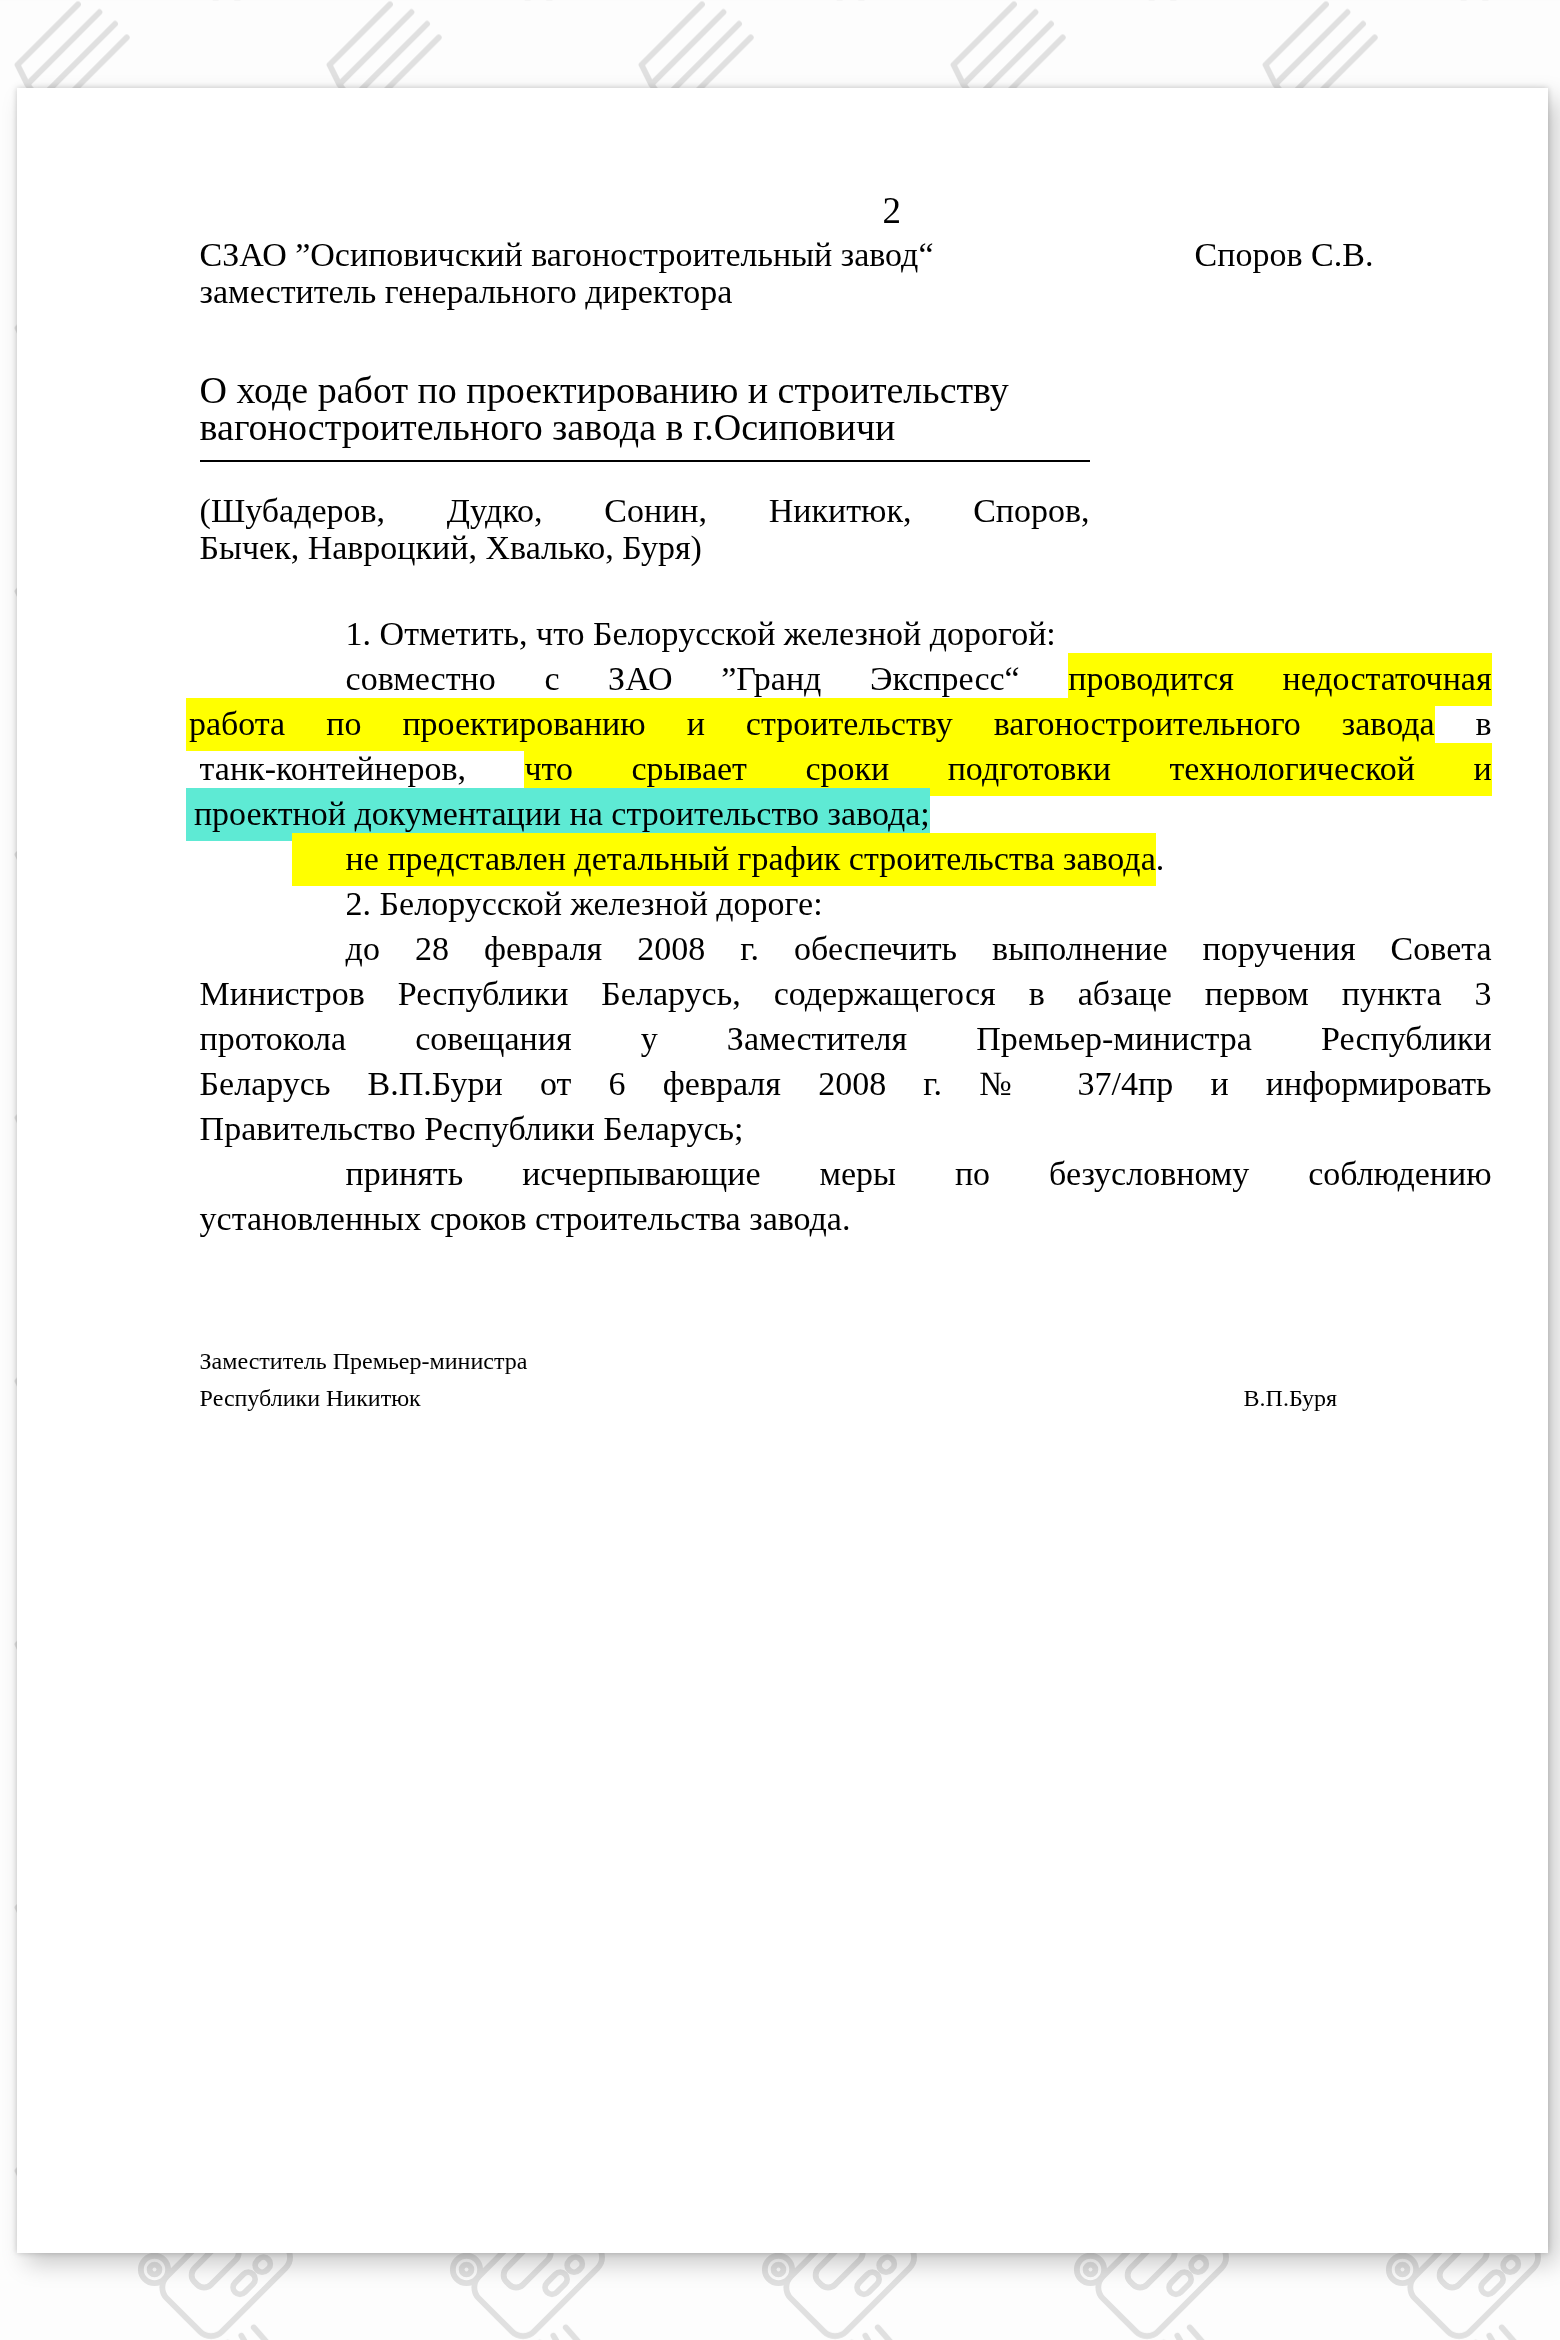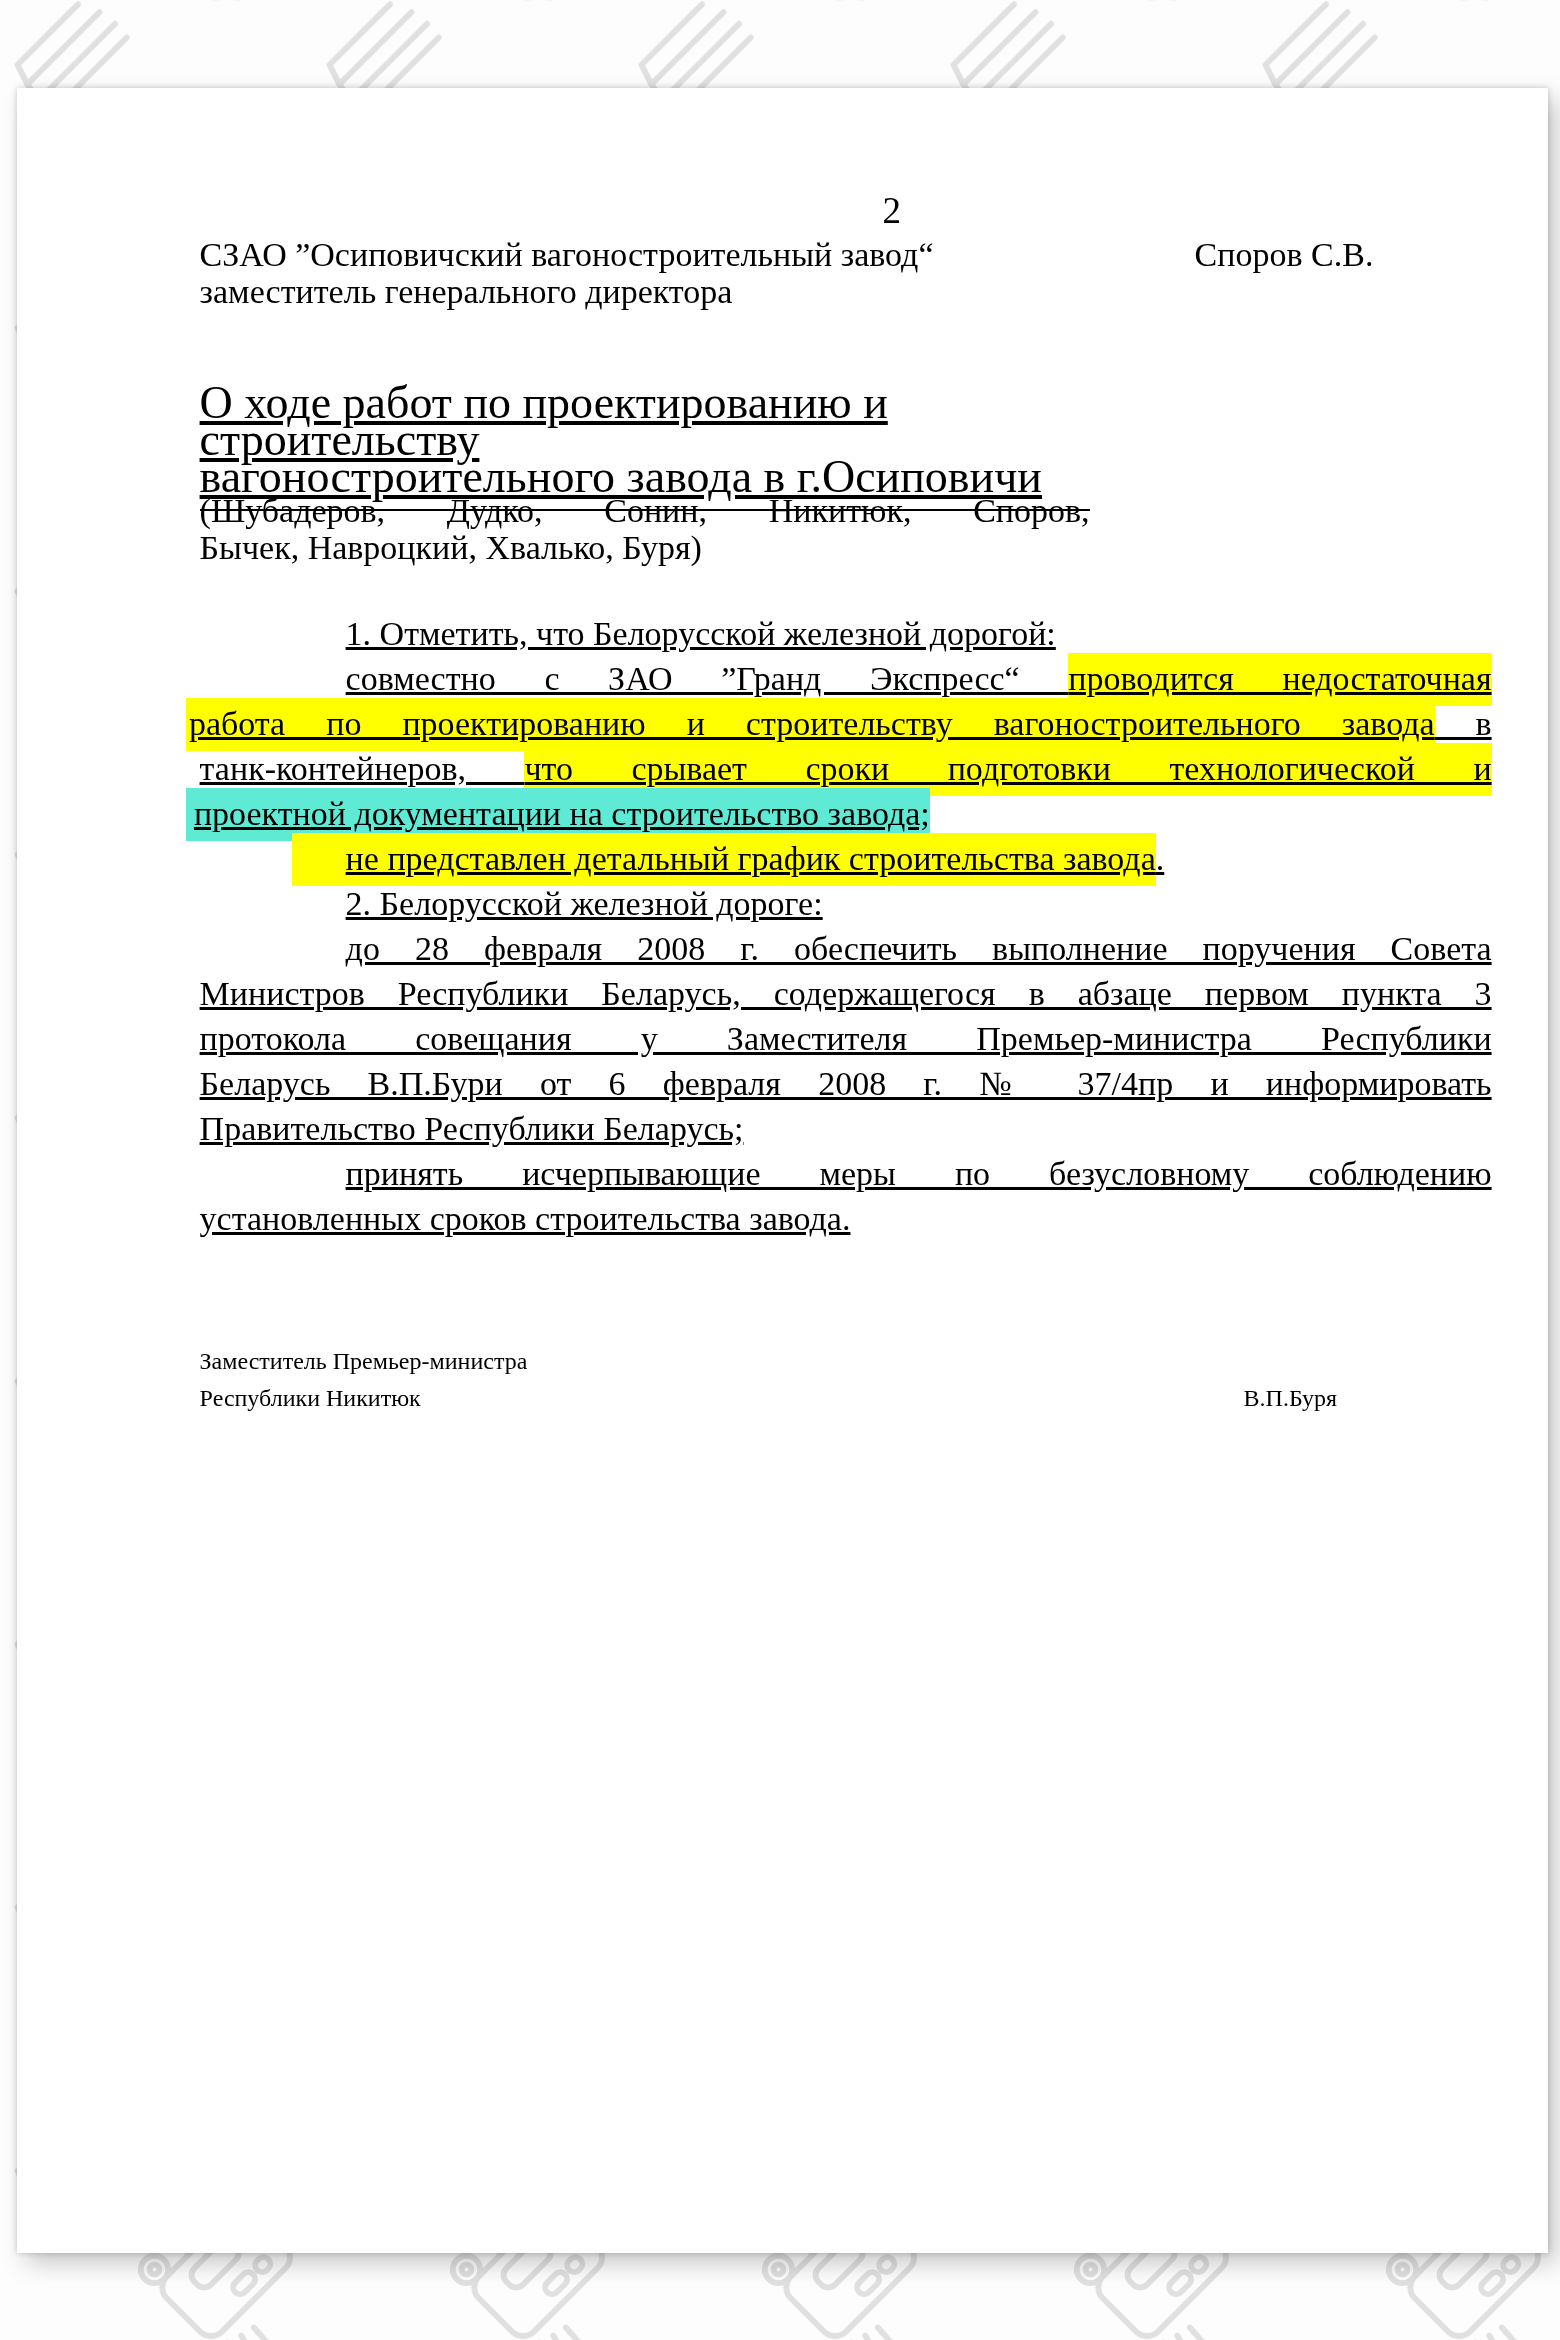--- a/index.html
+++ b/index.html
@@ -15,26 +15,26 @@
     background:#ffffff;
     box-shadow:0 0 5.9px rgba(0,0,0,.20), 8.8px 10.7px 23.4px rgba(0,0,0,.22);
   }
   .col{position:absolute;left:183px;top:0;width:1292px;}
   .pagenum{
     position:absolute;top:103px;left:683px;
     font-size:37px;line-height:39px;
   }
   .addr{position:absolute;top:148px;left:0;width:1292px;font-size:34px;line-height:37px;}
   .addr .signer{position:absolute;left:995px;top:0;white-space:nowrap;}
-  .subj{position:absolute;top:296px;left:0;width:890px;font-size:46px;line-height:37px;text-decoration:underline;}
+  .subj{position:absolute;top:284px;left:0;width:890px;font-size:38px;line-height:37px;}
   .subj-rule{border:none;border-top:2.9px solid #000;width:890px;margin:13.7px 0 0 0;}
   .att{position:absolute;top:404px;left:0;width:890px;font-size:34px;line-height:37px;}
   .att .stretch{text-align:justify;text-align-last:justify;}
   .bodytext{position:absolute;top:523px;left:0;width:1292px;font-size:34px;line-height:45px;}
-  .line{height:45px;text-decoration:underline;}
+  .line{height:45px;}
   .line.just{text-align:justify;text-align-last:justify;}
   .line.ind{padding-left:146px;box-sizing:border-box;}
   mark{background:#ffff00;color:#000;padding:6.8px 0 8.8px 0;}
   .sig{position:absolute;top:1255px;left:0;width:1292px;font-size:24px;line-height:37px;}
   .sig .signer{position:absolute;left:1044px;top:37px;white-space:nowrap;}
 </style>
 </head>
 <body>
 
 <svg class="bg-pattern" width="1560" height="2341" viewBox="0 0 1600 2400" xmlns="http://www.w3.org/2000/svg">

